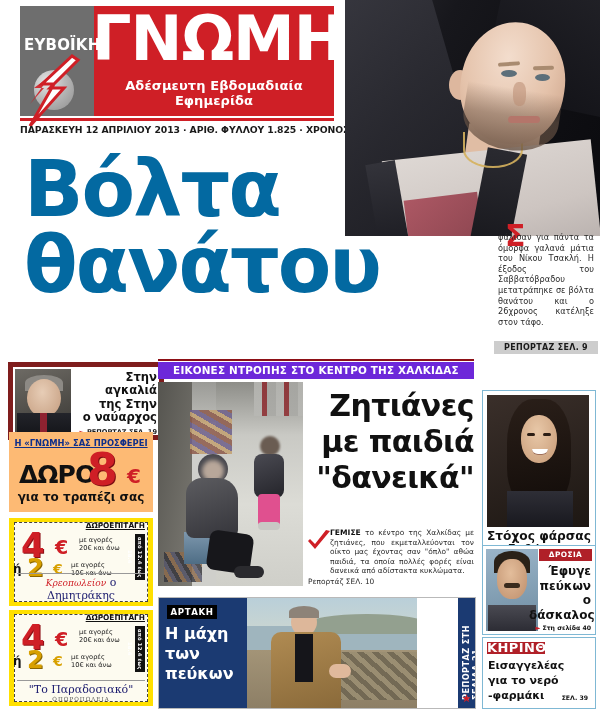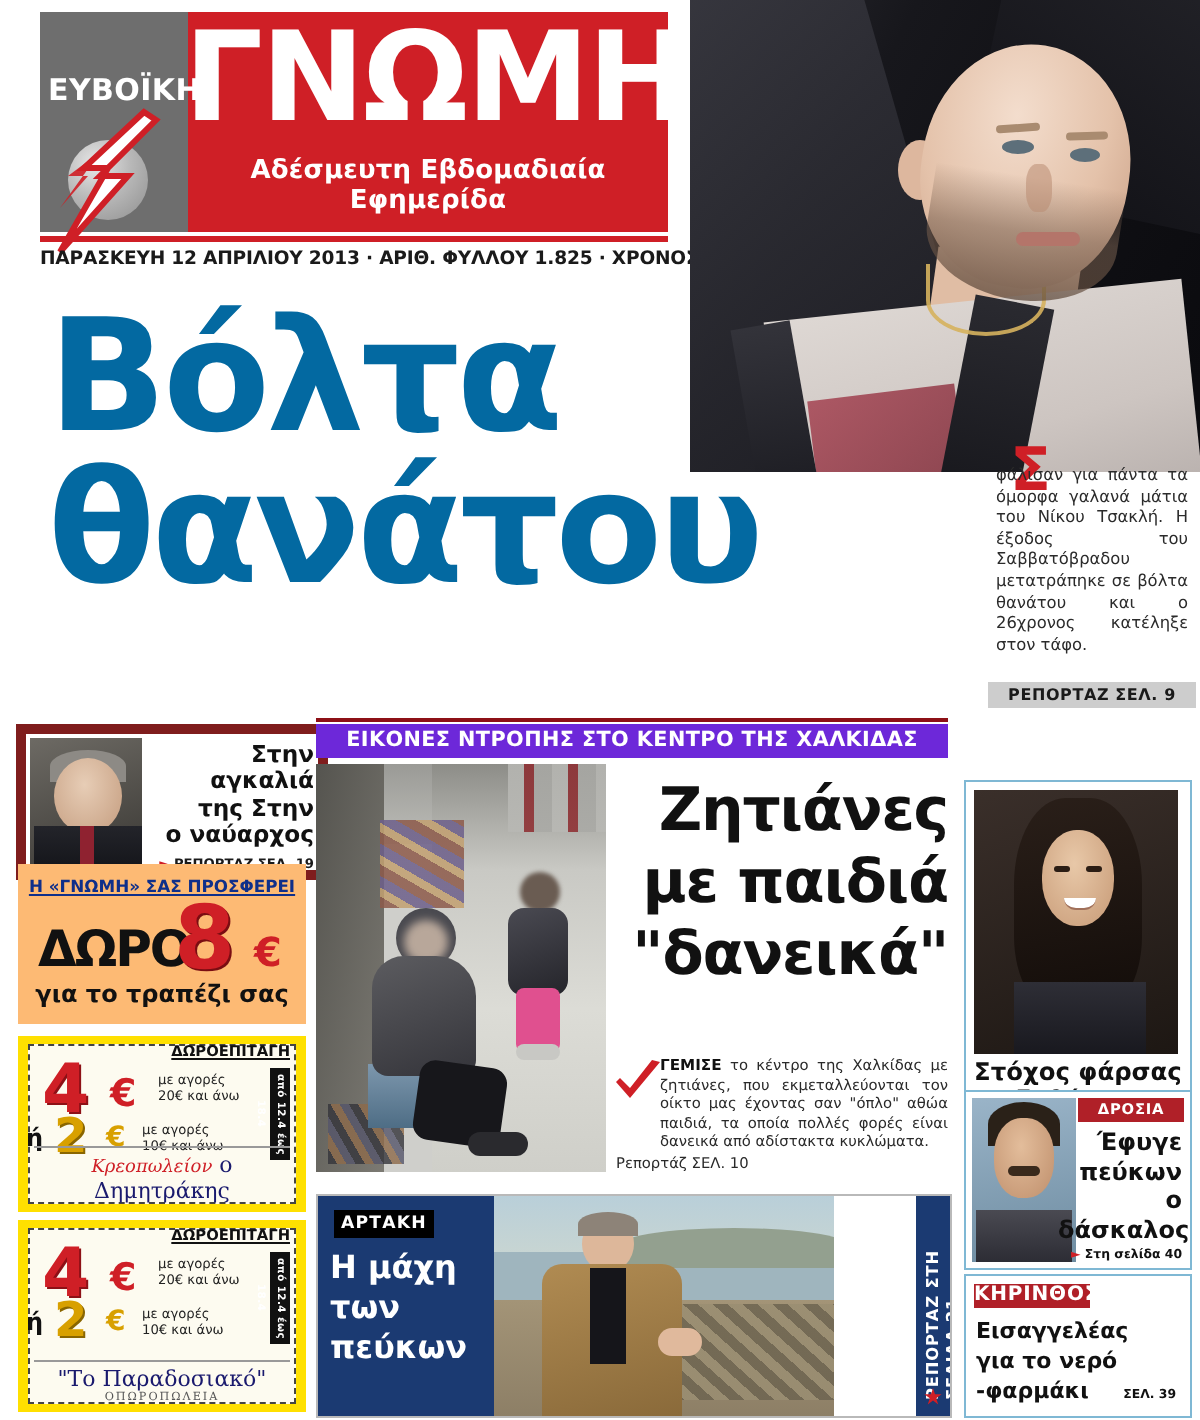--- a/index.html
+++ b/index.html
@@ -254,21 +254,21 @@
   .drosia .tag{position:absolute;left:56px;top:3px;width:53px;height:12px;background:#b02028;}
   .drosia .tag span{display:block;line-height:12px;text-align:center;color:#fff;font-size:7.4px;
     font-weight:bold;letter-spacing:.4px;}
   .drosia .txt{position:absolute;left:46px;top:18px;width:62px;text-align:right;}
   .drosia .txt .t{font-size:12px;font-weight:bold;line-height:14.6px;color:#111;}
   .drosia .txt .ref{margin-top:2px;font-size:6.2px;font-weight:bold;color:#111;}
   .drosia .txt .ref i{color:#cf1f26;font-style:normal;}
 
   .kir{top:637px;height:70px;}
   .kir .tag{position:absolute;left:4px;top:4px;width:58px;height:12px;background:#b02028;}
-  .kir .tag span{display:block;line-height:12px;text-align:center;color:#fff;font-size:10px;
+  .kir .tag span{display:block;line-height:12px;text-align:center;color:#fff;font-size:13px;
     font-weight:bold;letter-spacing:.4px;}
   .kir .txt{position:absolute;left:5px;top:20px;width:102px;}
   .kir .txt .t{font-size:11px;font-weight:bold;line-height:15px;color:#111;}
   .kir .txt .p{position:absolute;right:2px;bottom:2px;font-size:6.2px;font-weight:bold;color:#111;}
 </style>
 </head>
 <body>
 
 <div class="page">
 

